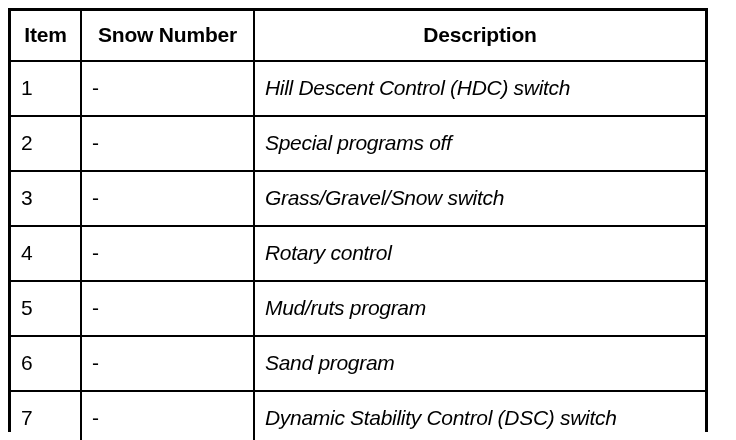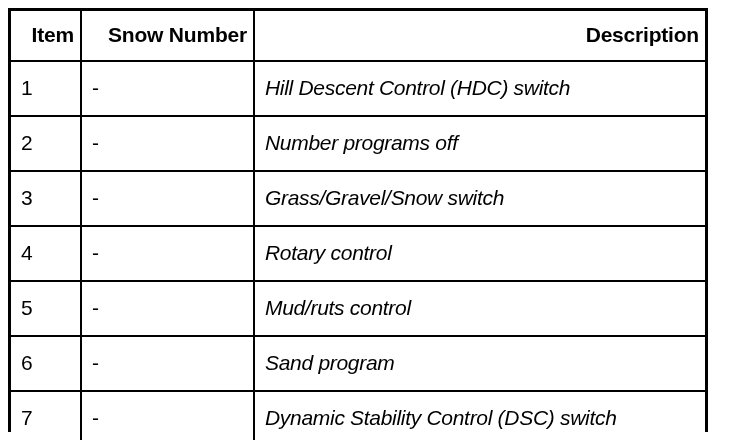--- a/index.html
+++ b/index.html
@@ -50,21 +50,21 @@
 
   
   thead tr.header-row th {
     height: 49px;
     padding: 0 6px;
     border-right: 2px solid #000000;
     border-bottom: 2px solid #000000;
     font-weight: bold;
     font-size: 21px;
     line-height: 1.05;
-    text-align: right;
+    text-align: center;
     vertical-align: middle;
     letter-spacing: -0.2px;
     white-space: nowrap;
     background: #ffffff;
   }
   thead tr.header-row th:last-child { border-right: none; }
 
   
   tbody tr.data-row td {
     height: 53px;
@@ -110,36 +110,36 @@
 
       <tbody id="table-body">
           <tr class="data-row">
             <td class="cell-item">1</td>
             <td class="cell-part">-</td>
             <td class="cell-desc">Hill Descent Control (HDC) switch</td>
           </tr>
           <tr class="data-row">
             <td class="cell-item">2</td>
             <td class="cell-part">-</td>
-            <td class="cell-desc">Number programs off</td>
+            <td class="cell-desc">Special programs off</td>
           </tr>
           <tr class="data-row">
             <td class="cell-item">3</td>
             <td class="cell-part">-</td>
             <td class="cell-desc">Grass/Gravel/Snow switch</td>
           </tr>
           <tr class="data-row">
             <td class="cell-item">4</td>
             <td class="cell-part">-</td>
             <td class="cell-desc">Rotary control</td>
           </tr>
           <tr class="data-row">
             <td class="cell-item">5</td>
             <td class="cell-part">-</td>
-            <td class="cell-desc">Mud/ruts control</td>
+            <td class="cell-desc">Mud/ruts program</td>
           </tr>
           <tr class="data-row">
             <td class="cell-item">6</td>
             <td class="cell-part">-</td>
             <td class="cell-desc">Sand program</td>
           </tr>
           <tr class="data-row">
             <td class="cell-item">7</td>
             <td class="cell-part">-</td>
             <td class="cell-desc">Dynamic Stability Control (DSC) switch</td>

